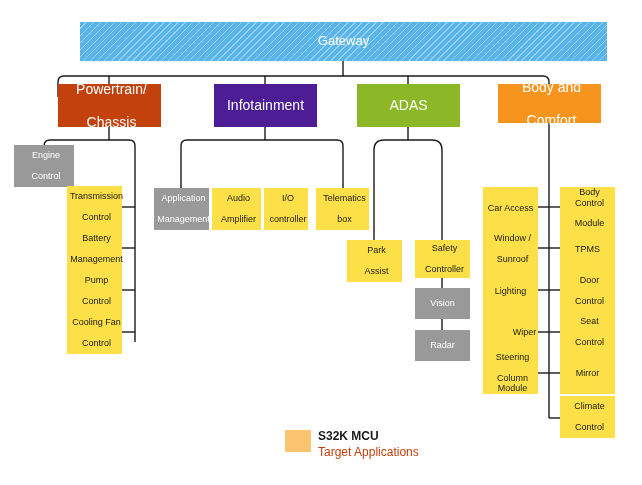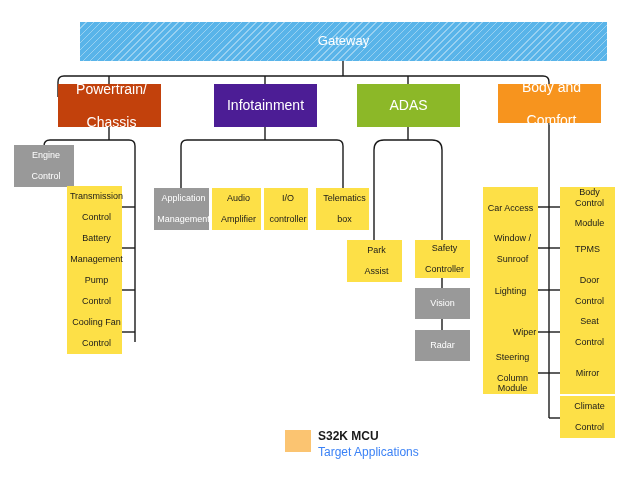--- a/index.html
+++ b/index.html
@@ -43,21 +43,21 @@
     color:#1a1a1a;
     background:#fde047;
   }
   .gray{
     font-size:9px;
     color:#ffffff;
     background:#999999;
   }
   .legend-swatch{position:absolute;z-index:3;background:#fbc471;}
   .legend-t1{position:absolute;z-index:3;font-size:12px;font-weight:bold;color:#1a1a1a;white-space:nowrap;}
-  .legend-t2{position:absolute;z-index:3;font-size:12px;color:#3b82f6;white-space:nowrap;}
+  .legend-t2{position:absolute;z-index:3;font-size:12px;color:#c2410c;white-space:nowrap;}
   svg#wires{position:absolute;left:0;top:0;width:642px;height:485px;z-index:1;}
   svg#wires path,svg#wires line{fill:none;stroke:#1a1a1a;stroke-width:1.4;}
 </style>
 </head>
 <body>
 
 <div id="canvas">
 
   <svg id="wires" viewBox="0 0 642 485">
 

